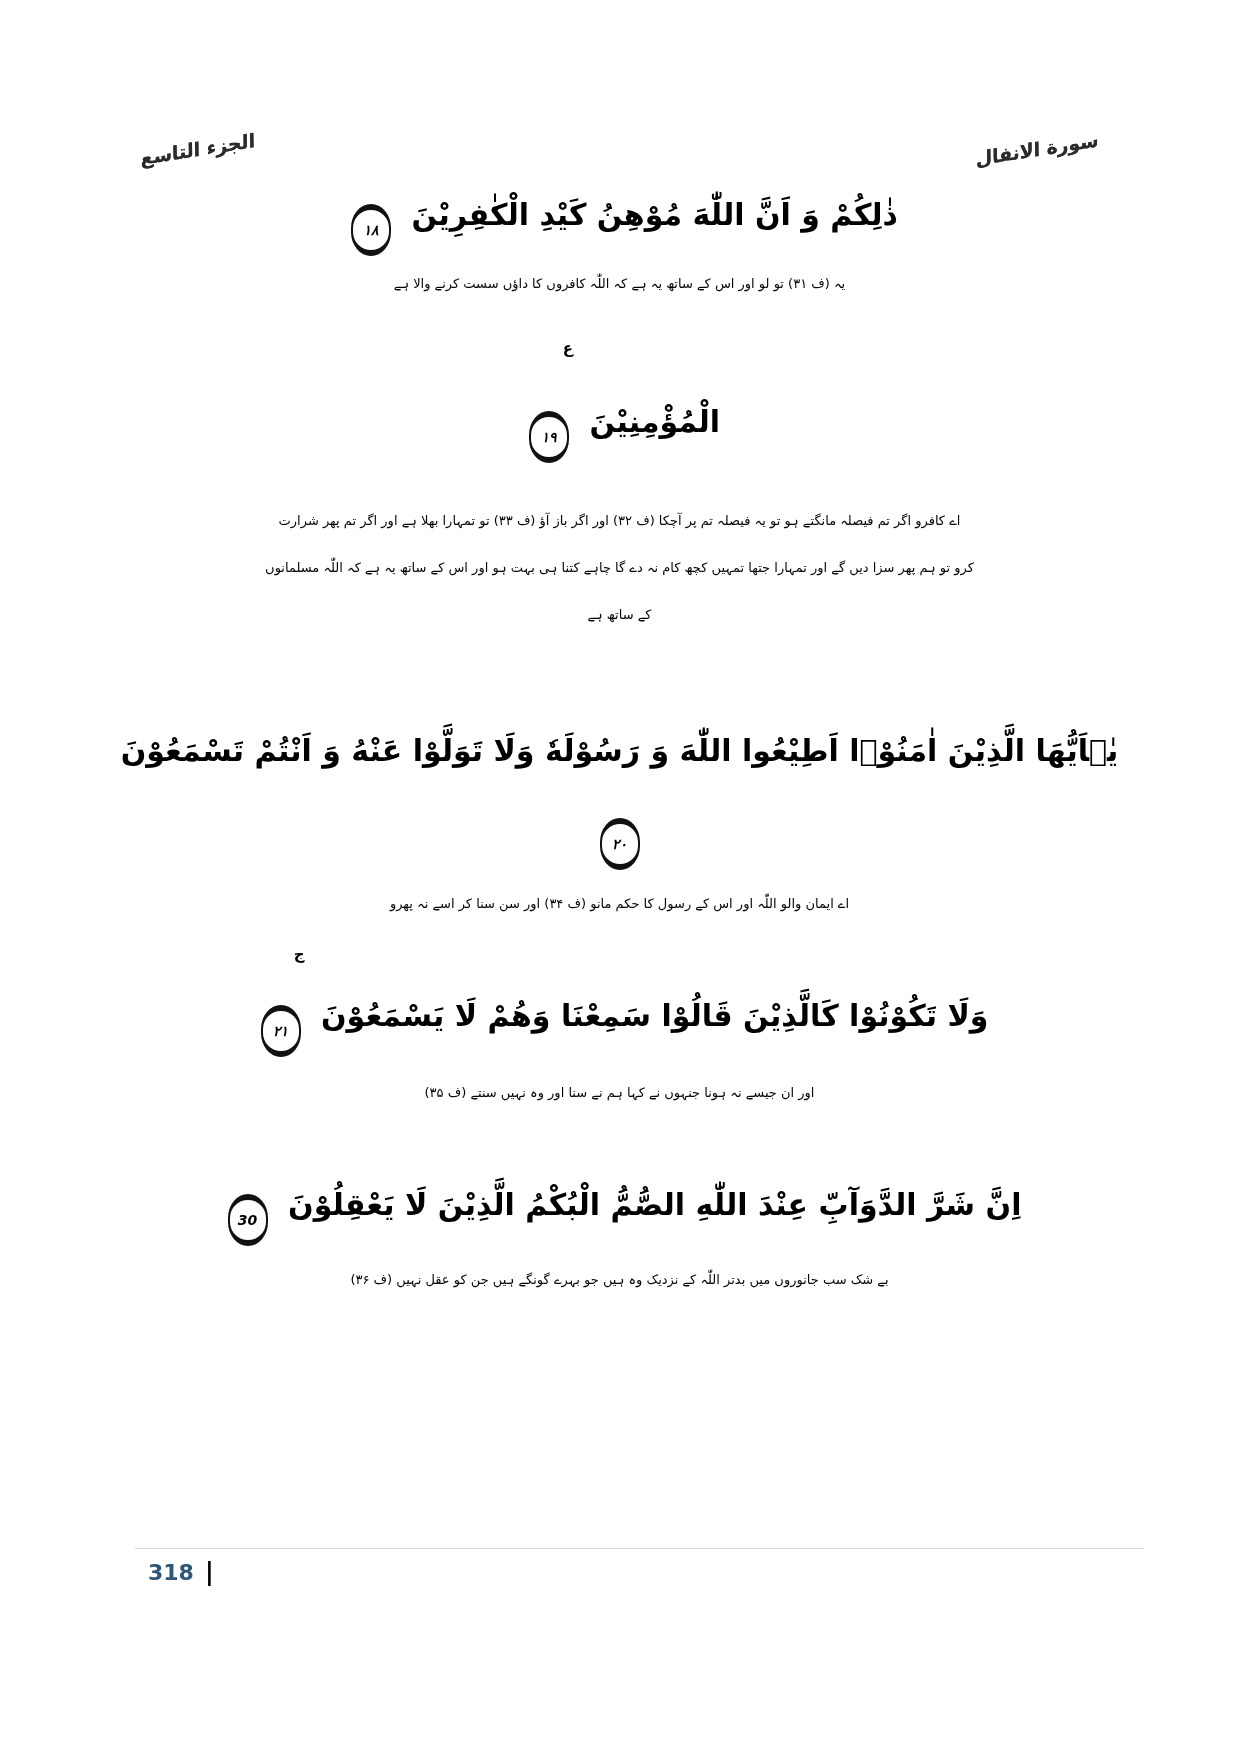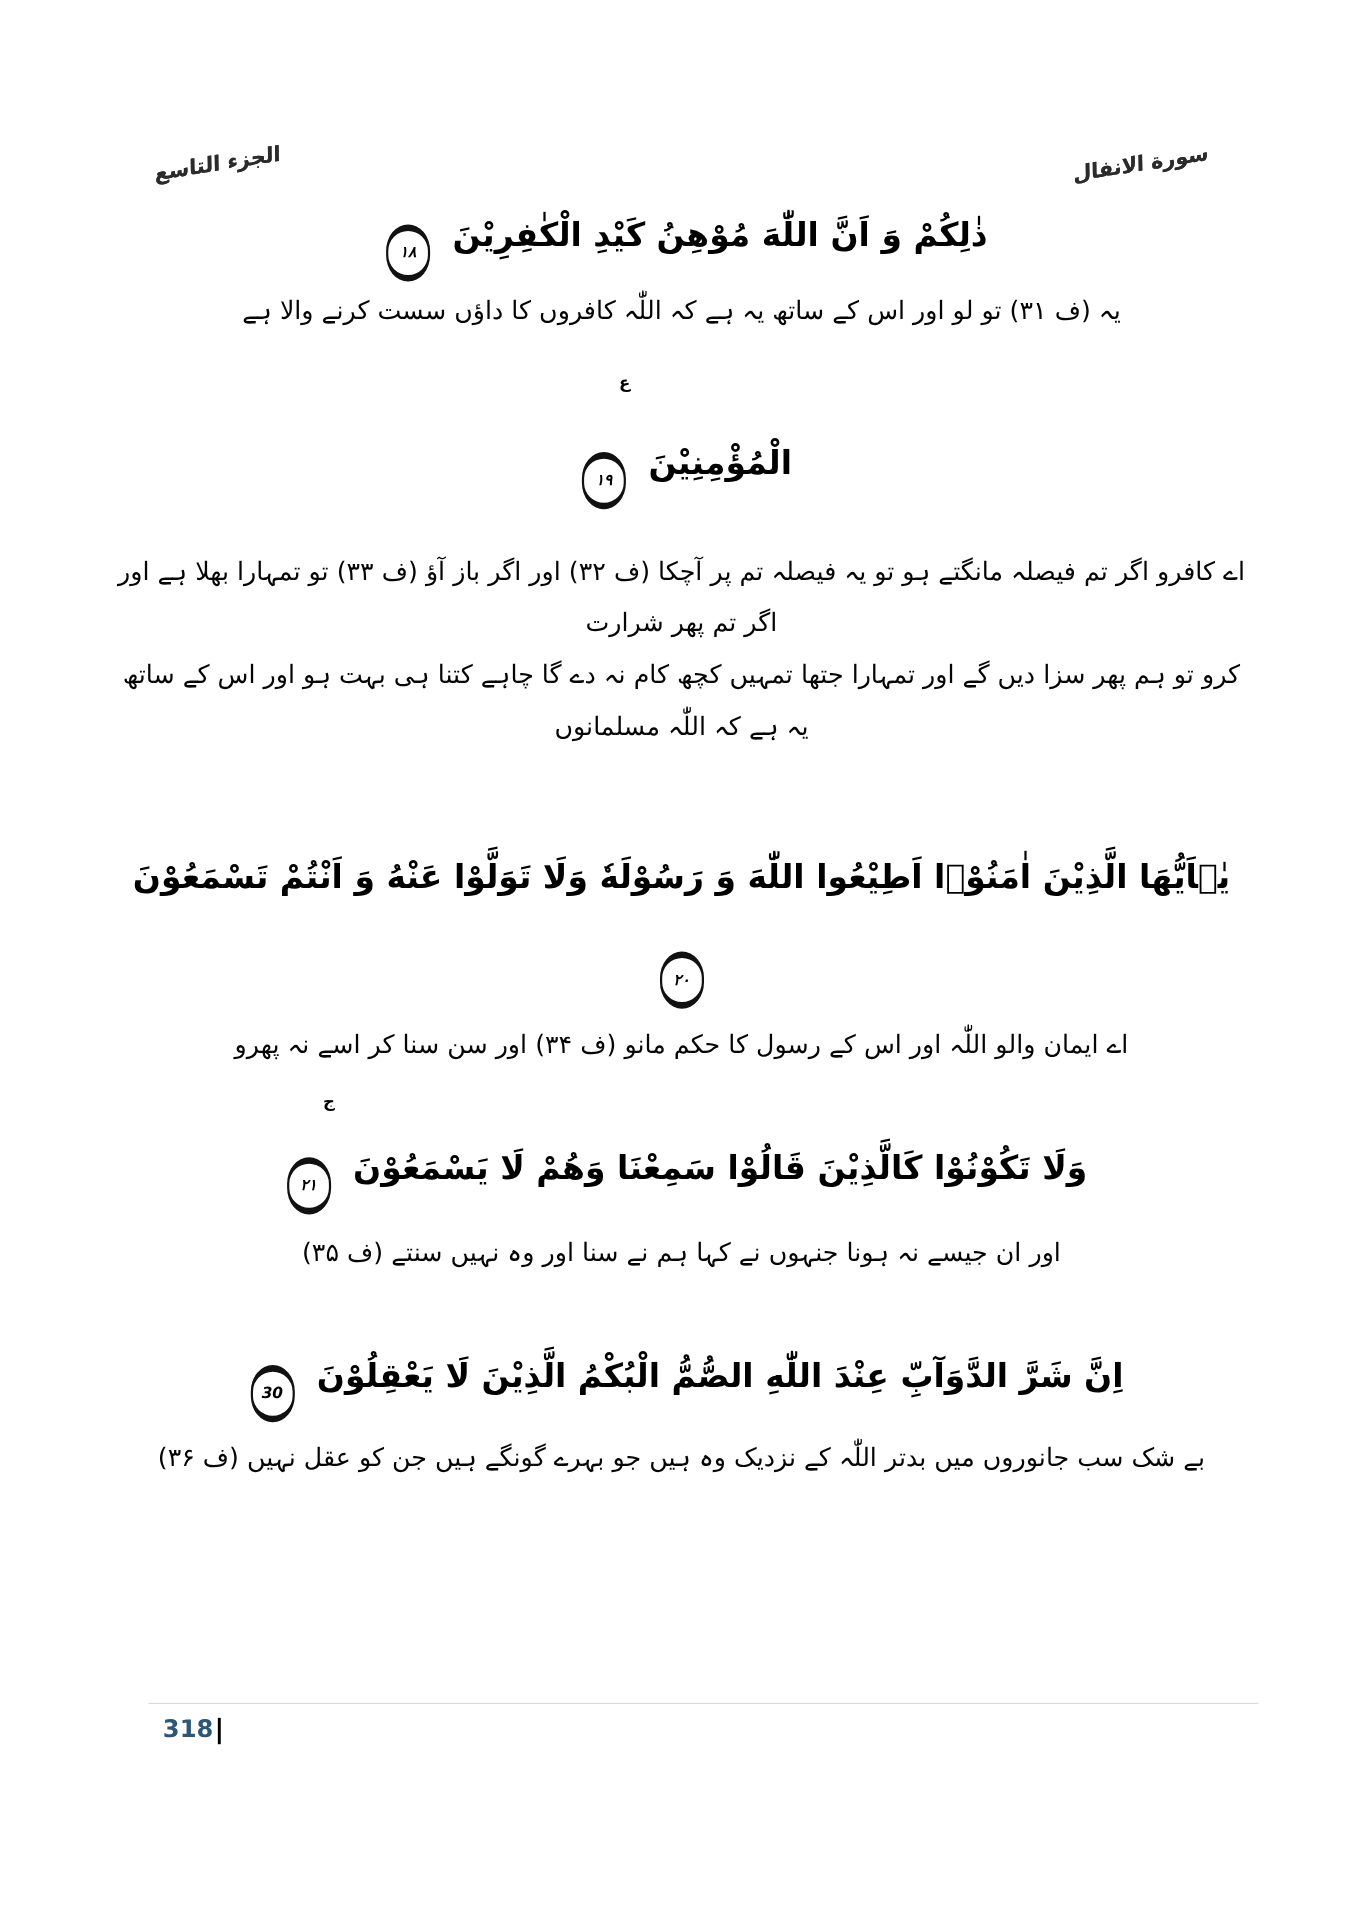--- a/index.html
+++ b/index.html
@@ -40,21 +40,21 @@
     font-style:italic;
   }
   .pause-wrap{position:relative;display:inline-block;}
   .pause-mark{
     position:absolute;top:-30px;right:6px;
     font-size:15px;font-weight:bold;line-height:1;
   }
 
   
   .urdu{
-    direction:rtl;text-align:center;font-size:23px;line-height:47px;
+    direction:rtl;text-align:center;font-size:13px;line-height:47px;
     font-weight:400;color:#050505;
   }
   .urdu .uline{display:block;}
 
   
   .v18{margin-top:16px;}
   .v18 .urdu{margin-top:4px;}
   .v19{margin-top:64px;}
   .v19 .urdu{margin-top:24px;}
   .v20{margin-top:74px;}
@@ -64,21 +64,21 @@
   .v22{margin-top:50px;}
   .v22 .urdu{margin-top:10px;}
 
   
   .footer-rule{
     position:absolute;top:1548px;left:135px;right:95px;
     border-top:1px solid #d9d9d9;
   }
   .footer{
     position:absolute;top:1558px;left:148px;
-    direction:ltr;display:flex;align-items:center;gap:1px;
+    direction:ltr;display:flex;align-items:center;gap:11px;
     font-size:22px;font-weight:bold;
   }
   .page-num{color:#2e5677;}
   .footer-bar{color:#000;font-weight:bold;font-size:24px;}
 </style>
 </head>
 <body>
 
 <div class="content">
 
@@ -107,20 +107,21 @@
           <span class="pause-mark">ع</span>
           <span class="medallion">
             <span>١٩</span>
           </span>
         </span>
       </span>
     </div>
     <div class="urdu">
       <span class="uline">اے کافرو اگر تم فیصلہ مانگتے ہو تو یہ فیصلہ تم پر آچکا (ف ۳۲) اور اگر باز آؤ (ف ۳۳) تو تمہارا بھلا ہے اور اگر تم پھر شرارت</span>
       <span class="uline">کرو تو ہم پھر سزا دیں گے اور تمہارا جتھا تمہیں کچھ کام نہ دے گا چاہے کتنا ہی بہت ہو اور اس کے ساتھ یہ ہے کہ اللّٰہ مسلمانوں</span>
+      <span class="uline">کے ساتھ ہے</span>
     </div>
   </section>
 
   <section class="v20">
     <div class="arabic">
       <span>يٰۤاَيُّهَا الَّذِيْنَ اٰمَنُوْۤا اَطِيْعُوا اللّٰهَ وَ رَسُوْلَهٗ وَلَا تَوَلَّوْا عَنْهُ وَ اَنْتُمْ تَسْمَعُوْنَ</span>
       <span class="medallion">
         <span>٢٠</span>
       </span>
     </div>

